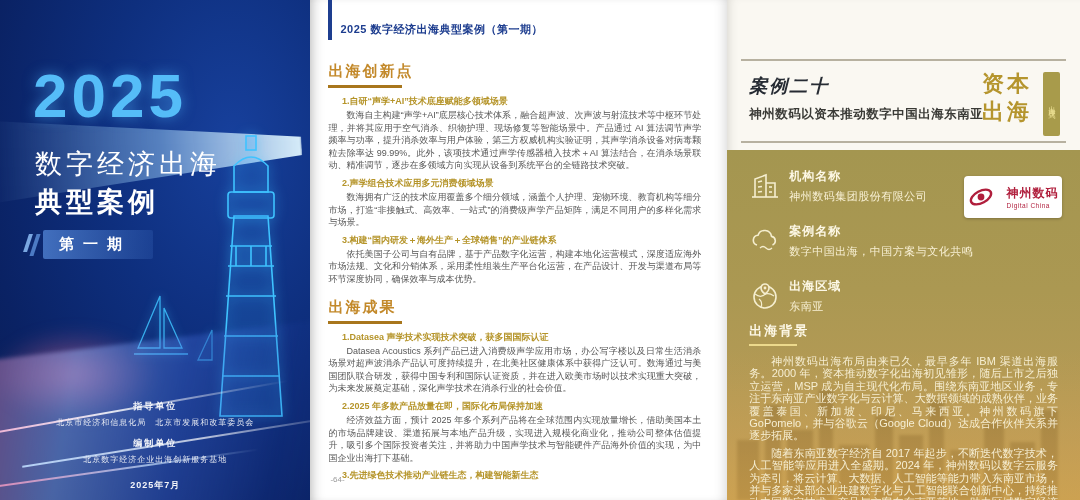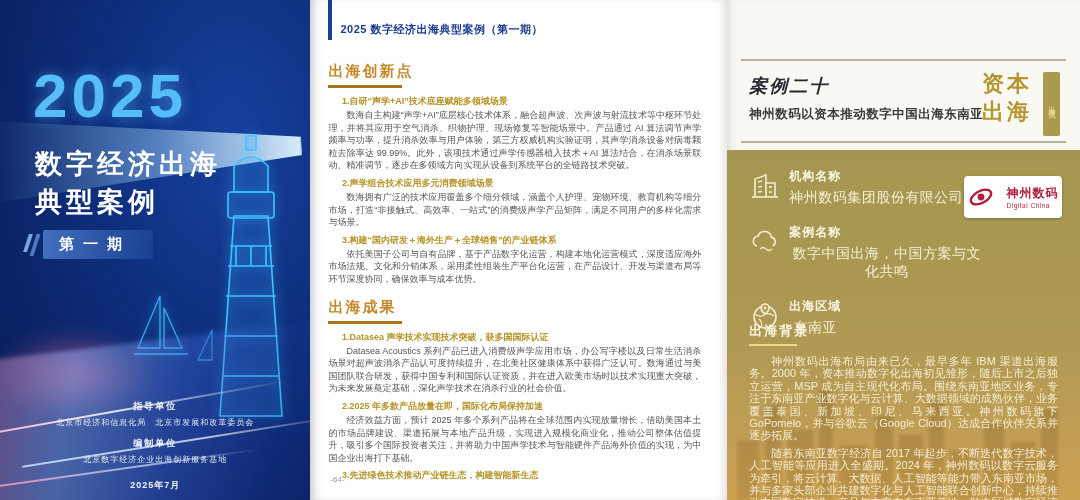--- a/index.html
+++ b/index.html
@@ -7,21 +7,21 @@
   body{font-family:"Liberation Sans","DejaVu Sans",sans-serif;}
   .spread{width:1080px;height:500px;display:flex;overflow:hidden;background:#fff;}
   .page{position:relative;height:500px;overflow:hidden;}
 
   
   .cover{width:315px;background:
     radial-gradient(ellipse at 75% 28%, #17409c 0%, #0e2f7e 40%, #0a2264 75%, #081c54 100%);
     color:#fff;}
   .cover .year{position:absolute;left:33px;top:60px;font-size:62px;font-weight:bold;
     color:#55bdf8;letter-spacing:4px;text-shadow:0 0 14px rgba(80,180,255,.55);}
-  .cover .t1{position:absolute;left:35px;top:146px;font-size:27px;font-weight:bold;letter-spacing:4px;}
+  .cover .t1{position:absolute;left:35px;top:146px;font-size:27px;font-weight:normal;letter-spacing:4px;}
   .cover .t2{position:absolute;left:35px;top:184px;font-size:27px;font-weight:bold;letter-spacing:4px;}
   .badge-wrap{position:absolute;left:26px;top:230px;display:flex;align-items:center;}
   .badge-bars{display:flex;gap:3px;margin-right:6px;}
   .badge-bars i{display:block;width:4px;height:18px;background:rgba(150,200,255,.8);transform:skewX(-18deg);}
   .badge-bars i:nth-child(2){height:22px;background:rgba(120,180,255,.6);}
   .issue-badge{background:linear-gradient(90deg, rgba(110,170,255,.55), rgba(110,170,255,.12));
     padding:5px 22px 5px 16px;font-size:15px;font-weight:bold;letter-spacing:9px;border-radius:2px;}
   .cover-footer{position:absolute;left:0;right:0;bottom:8px;text-align:center;z-index:5;}
   .cf-label{font-size:9px;font-weight:bold;letter-spacing:2px;margin-top:9px;opacity:.95;}
   .cf-orgs{font-size:8px;margin-top:4px;opacity:.88;letter-spacing:1px;}
@@ -75,21 +75,21 @@
     background:linear-gradient(180deg, #a49650 0%, #ab9852 40%, #b39a55 65%, #bd9d58 85%, #c2a058 100%);}
   .skyline{position:absolute;left:0;right:0;bottom:0;height:130px;display:flex;align-items:flex-end;
     gap:6px;padding:0 10px;opacity:.45;filter:blur(1.5px);}
   .skyline i{display:block;background:#7c5f28;}
   .haze{position:absolute;left:0;right:0;bottom:0;height:150px;
     background:linear-gradient(180deg, rgba(189,157,88,0) 0%, rgba(205,160,80,.35) 60%, rgba(214,163,75,.5) 100%);}
   .info{position:absolute;top:18px;left:22px;width:235px;}
   .info-row{display:flex;margin-bottom:17px;}
   .info-icon{width:40px;flex:0 0 40px;padding-top:2px;}
   .info-label{font-size:12px;font-weight:bold;color:#fdf8e6;letter-spacing:1px;}
-  .info-value{font-size:14px;color:#f8f0d4;margin-top:4px;letter-spacing:.5px;text-align:center;}
+  .info-value{font-size:11px;color:#f8f0d4;margin-top:4px;letter-spacing:.5px;}
   .logo-box{position:absolute;top:26px;right:18px;width:98px;height:42px;background:#fff;border-radius:4px;
     display:flex;align-items:center;justify-content:center;gap:13px;box-shadow:0 1px 3px rgba(0,0,0,.25);}
   .logo-text .cn{font-size:12px;font-weight:bold;color:#b01e3c;letter-spacing:1px;}
   .logo-text .en{font-size:6.5px;color:#b01e3c;letter-spacing:.5px;}
   .bg-sec{position:absolute;top:172px;left:22px;right:22px;}
   .bg-title{font-size:13px;font-weight:bold;color:#fdf8e6;letter-spacing:2px;margin:0;}
   .bg-underline{width:48px;height:2px;background:#ecd98c;margin:4px 0 9px;}
   .bg-p{font-size:11px;color:#f6eed2;line-height:12.4px;text-align:justify;text-indent:2em;margin:0 0 5px;}
 </style>
 </head>

